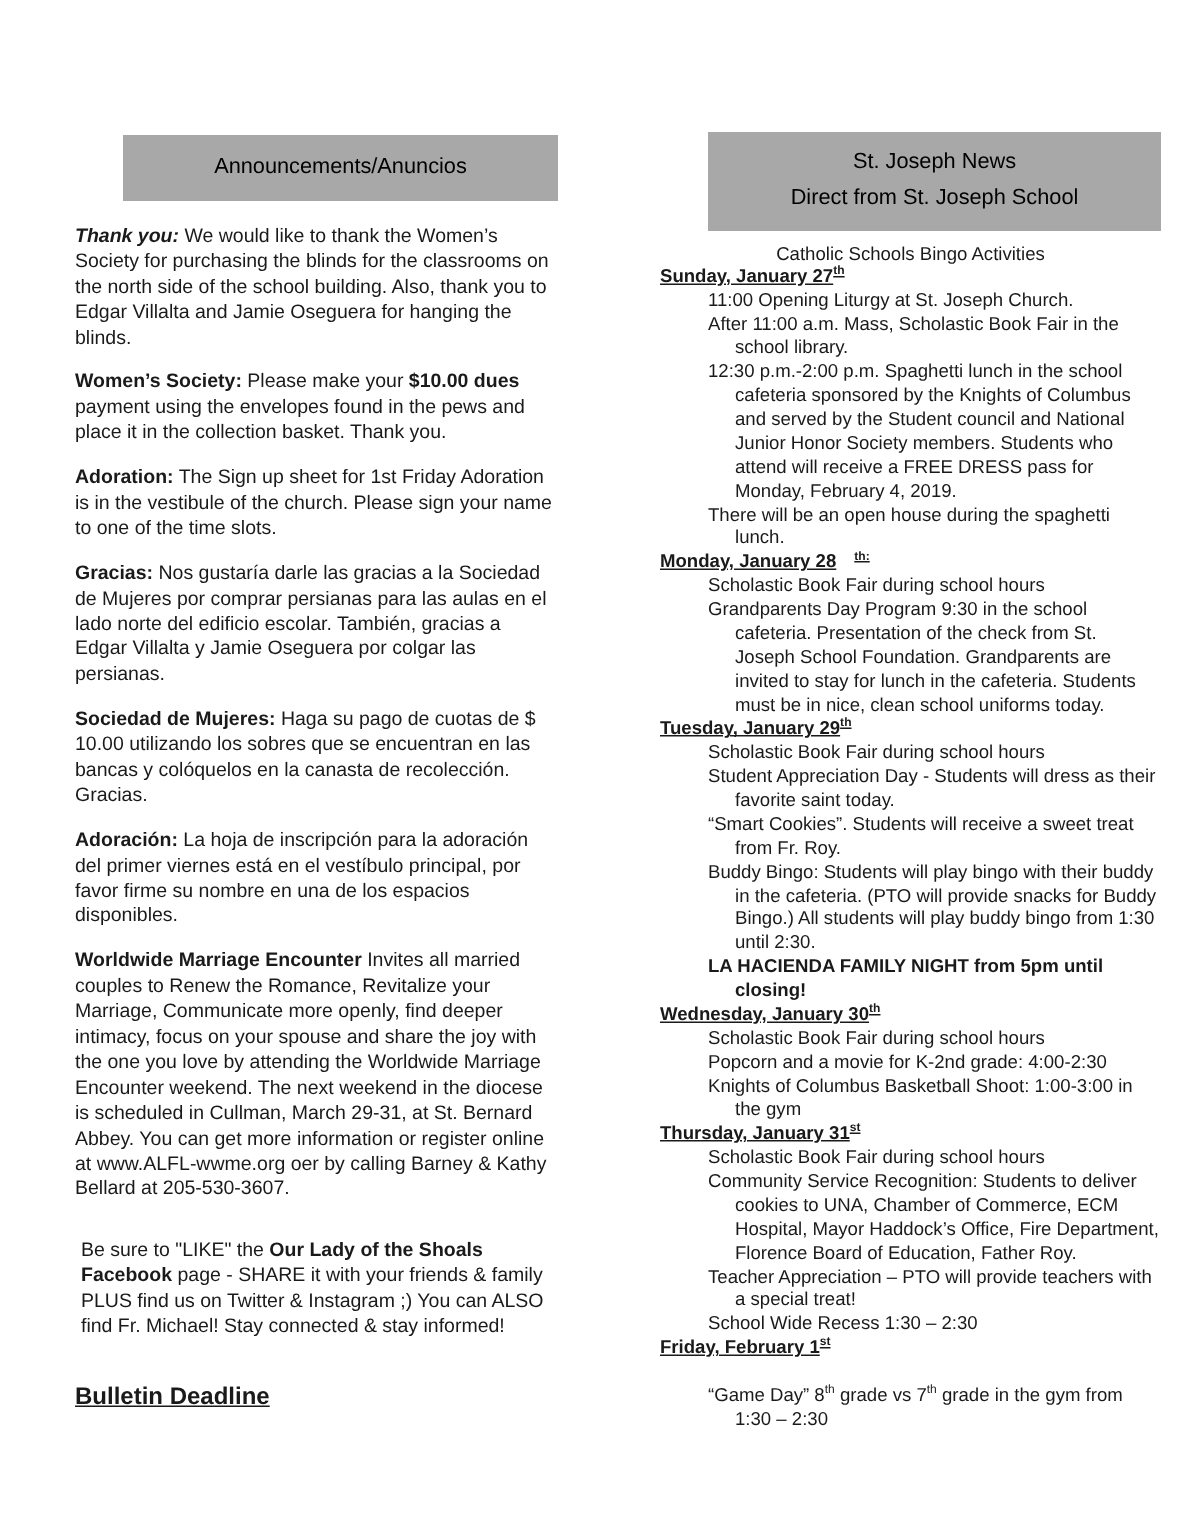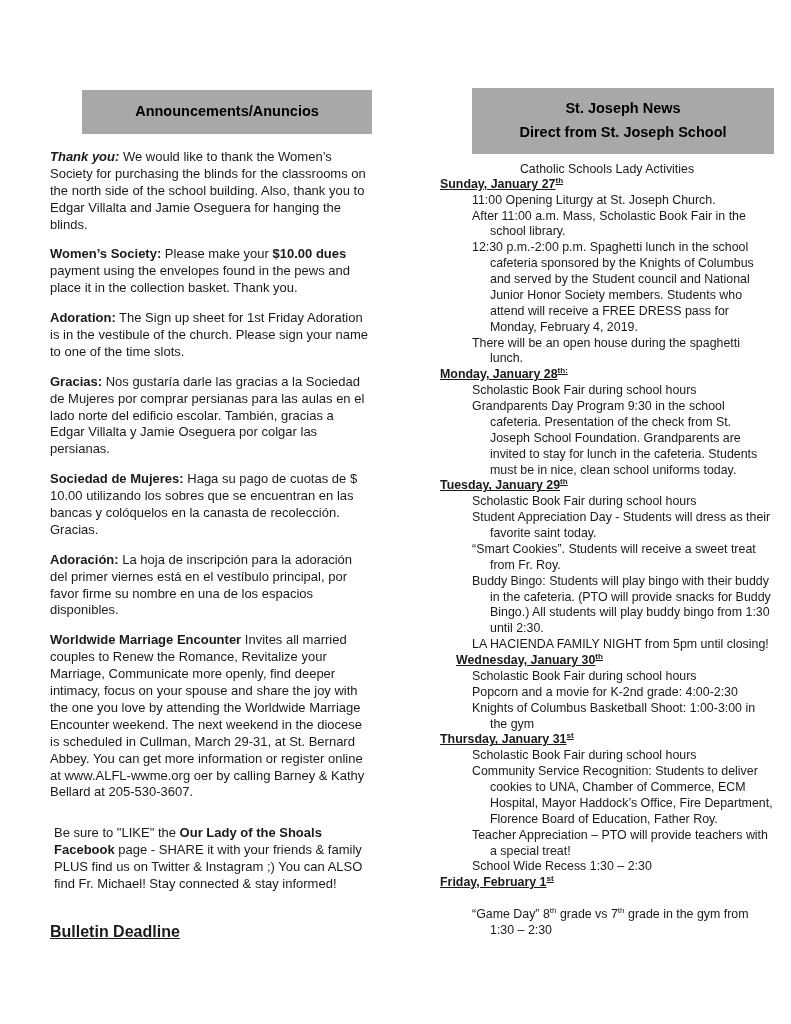--- a/index.html
+++ b/index.html
@@ -11,21 +11,21 @@
     color: #1a1a1a;
   }
   .page { position: relative; width: 791px; height: 1024px; background: #ffffff; overflow: hidden; }
 
   .left-col  { position: absolute; left: 50px;  top: 90px; width: 322px; }
   .right-col { position: absolute; left: 440px; top: 88px; width: 334px; }
 
   .col-header {
     background: #a8a8a8;
     color: #000;
-    font-weight: bold;
+    font-weight: normal;
     font-size: 14.5px;
     text-align: center;
     margin-left: 32px;
   }
   .left-col .col-header { padding: 13px 6px 15px; margin-bottom: 15px; }
   .right-col .col-header { padding: 9px 6px; line-height: 1.65; margin-bottom: 6px; }
 
   .para {
     font-size: 13px;
     line-height: 1.3;
@@ -73,47 +73,47 @@
 
     <h2 class="deadline-heading">Bulletin Deadline</h2>
   </div>
 
   <div class="right-col">
     <div class="col-header">
       <div>St. Joseph News</div>
       <div>Direct from St. Joseph School</div>
     </div>
 
-    <div class="subtitle">Catholic Schools Lady Activities</div>
+    <div class="subtitle">Catholic Schools Bingo Activities</div>
 
     <div class="day">
       <div class="day-heading"><span style="font-weight: bold; text-decoration: underline;">Sunday, January 27</span><sup style="font-weight: bold; text-decoration: underline;">th</sup></div>
       <div class="day-item"><span>11:00 Opening Liturgy at St. Joseph Church.</span></div>
       <div class="day-item"><span>After 11:00 a.m. Mass, Scholastic Book Fair in the school library.</span></div>
       <div class="day-item"><span>12:30 p.m.-2:00 p.m. Spaghetti lunch in the school cafeteria sponsored by the Knights of Columbus and served by the Student council and National Junior Honor Society members.  Students who attend will receive a FREE DRESS pass for Monday, February 4, 2019.</span></div>
       <div class="day-item"><span>There will be an open house during the spaghetti lunch.</span></div>
     </div>
 
     <div class="day">
-      <div class="day-heading"><span style="font-weight: bold; text-decoration: underline;">Monday, January 28</span><sup style="font-weight: bold; text-decoration: underline;">th:</sup></div>
+      <div class="day-heading"><span style="font-weight: bold; text-decoration: underline;">Monday, January 28</span><sup style="font-weight: bold; text-decoration: underline; padding-left: 12px;">th:</sup></div>
       <div class="day-item"><span>Scholastic Book Fair during school hours</span></div>
       <div class="day-item"><span>Grandparents Day Program 9:30 in the school cafeteria.  Presentation of the check from St. Joseph School Foundation. Grandparents are invited to stay for lunch in the cafeteria. Students must be in nice, clean school uniforms today.</span></div>
     </div>
 
     <div class="day">
       <div class="day-heading"><span style="font-weight: bold; text-decoration: underline;">Tuesday, January 29</span><sup style="font-weight: bold; text-decoration: underline;">th</sup></div>
       <div class="day-item"><span>Scholastic Book Fair during school hours</span></div>
       <div class="day-item"><span>Student Appreciation Day - Students will dress as their favorite saint today.</span></div>
       <div class="day-item"><span>“Smart Cookies”. Students will receive a sweet treat from Fr. Roy.</span></div>
       <div class="day-item"><span>Buddy Bingo:  Students will play bingo with their buddy in the cafeteria.  (PTO will provide snacks for Buddy Bingo.)  All students will play buddy bingo from 1:30 until 2:30.</span></div>
-      <div class="day-item"><span style="font-weight: normal;">LA HACIENDA FAMILY NIGHT from 5pm until closing!</span></div>
+      <div class="day-item"><span style="font-weight: bold;">LA HACIENDA FAMILY NIGHT from 5pm until closing!</span></div>
     </div>
 
     <div class="day">
-      <div class="day-heading"><span style="font-weight: bold; text-decoration: underline; margin-left: 16px;">Wednesday, January 30</span><sup style="font-weight: bold; text-decoration: underline;">th</sup></div>
+      <div class="day-heading"><span style="font-weight: bold; text-decoration: underline;">Wednesday, January 30</span><sup style="font-weight: bold; text-decoration: underline;">th</sup></div>
       <div class="day-item"><span>Scholastic Book Fair during school hours</span></div>
       <div class="day-item"><span>Popcorn and a movie for K-2nd grade: 4:00-2:30</span></div>
       <div class="day-item"><span>Knights of Columbus Basketball Shoot:  1:00-3:00 in the gym</span></div>
     </div>
 
     <div class="day">
       <div class="day-heading"><span style="font-weight: bold; text-decoration: underline;">Thursday, January 31</span><sup style="font-weight: bold; text-decoration: underline;">st</sup></div>
       <div class="day-item"><span>Scholastic Book Fair during school hours</span></div>
       <div class="day-item"><span>Community Service Recognition:  Students to deliver cookies to UNA, Chamber of Commerce, ECM Hospital, Mayor Haddock’s Office, Fire Department, Florence Board of Education, Father Roy.</span></div>
       <div class="day-item"><span>Teacher Appreciation – PTO will provide teachers with a special treat!</span></div>

